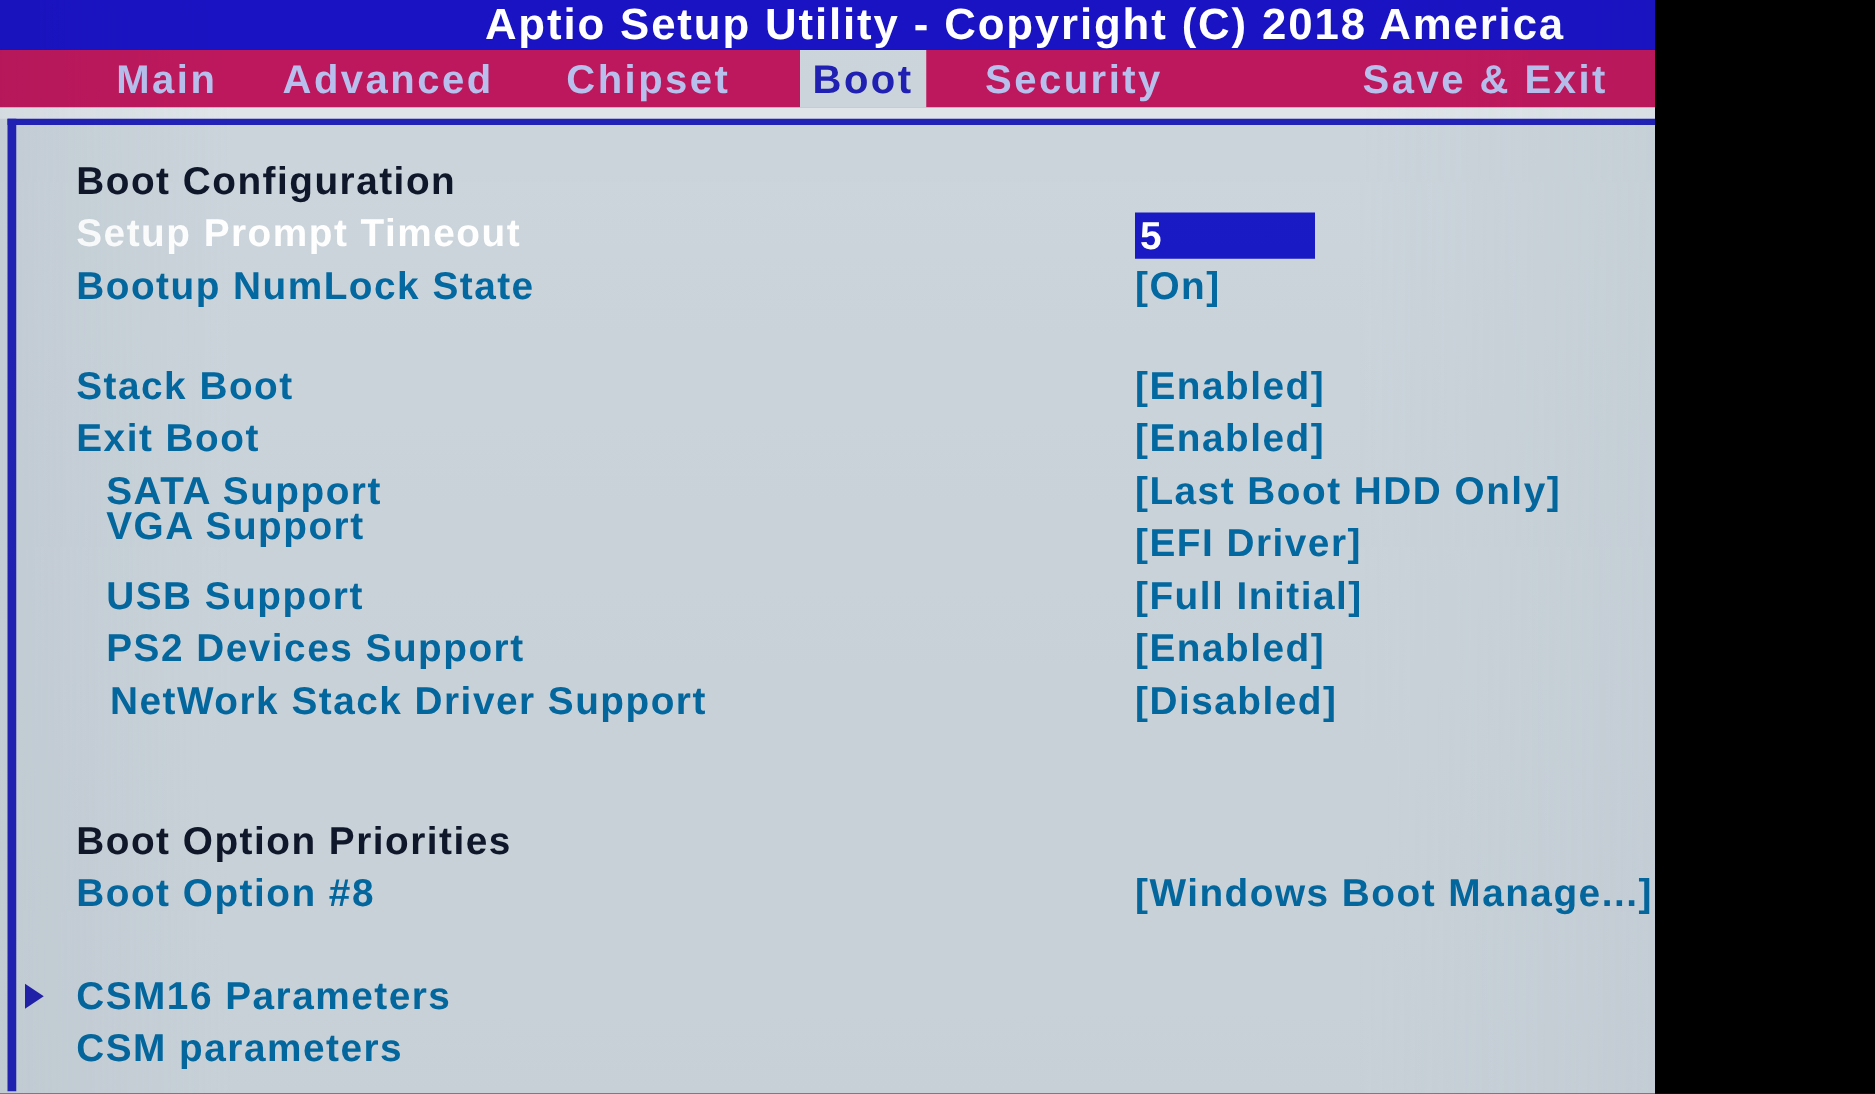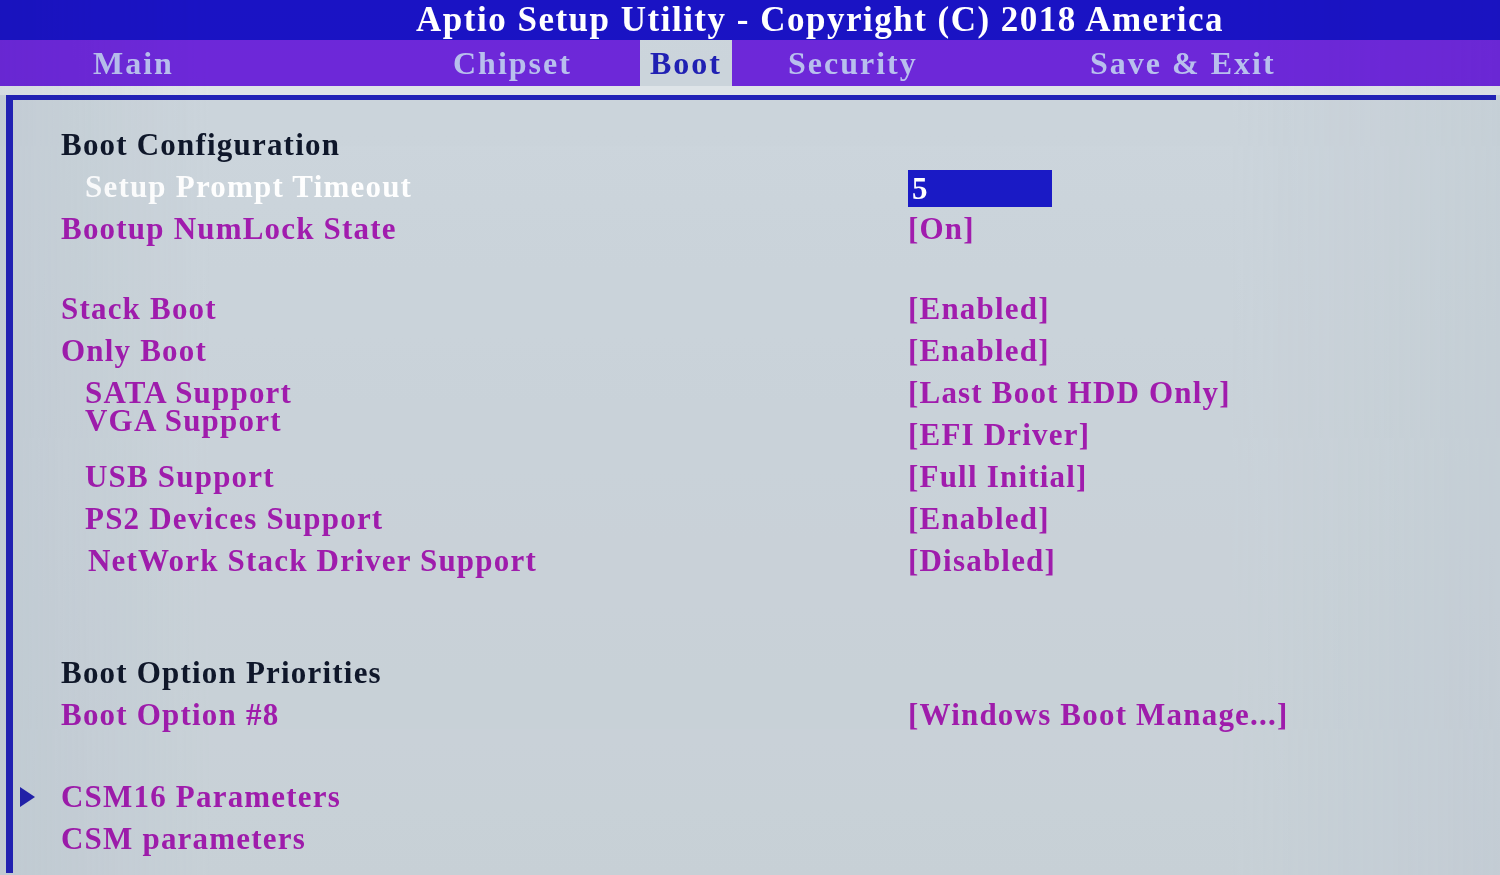--- a/index.html
+++ b/index.html
@@ -3,25 +3,25 @@
 <meta charset="utf-8">
 <title>Aptio Setup Utility - Boot</title>
 <style>
   html, body {
     margin: 0;
     padding: 0;
     background: #000;
   }
   #screen {
     position: relative;
-    width: 1500px;
+    width: 1324px;
     height: 875px;
     background: #ccd5dc;
     overflow: hidden;
-    font-family: Liberation Serif, serif;
+    font-family: Liberation Sans, sans-serif;
     -webkit-font-smoothing: none;
   }
 
   
   #screen::after {
     content: "";
     position: absolute;
     inset: 0;
     pointer-events: none;
     background:
@@ -50,21 +50,21 @@
   .titlebar .ttl {
     display: inline-block;
     transform: translateX(70px);
   }
 
   
   .menubar {
     position: absolute;
     left: 0; top: 40px;
     width: 1500px; height: 46px;
-    background: #6d28d9;
+    background: #be185d;
     white-space: nowrap;
     font-size: 32px;
     line-height: 46px;
   }
   .menu-item {
     position: absolute;
     top: 0;
     height: 46px;
     color: #b9c0ee;
     padding: 0 10px;
@@ -101,21 +101,21 @@
     font-size: 31px;
     line-height: 34px;
     letter-spacing: 1.2px;
     font-weight: 700;
   }
   .lbl  { left: 61px; }
   .lbl.ind1 { left: 85px; }
   .lbl.ind2 { left: 88px; }
   .val  { left: 908px; }
 
-  .c-blue  { color: #a21caf; }
+  .c-blue  { color: #0369a1; }
   .c-black { color: #0f172a; }
   .c-white { color: #ffffff; }
 
   
   .selfield {
     position: absolute;
     left: 908px;
     width: 144px;
     height: 37px;
     background: #1a1ac6;
@@ -142,39 +142,40 @@
 <body>
 
 <div id="screen">
 
   <div class="titlebar">
     <span class="ttl">Aptio Setup Utility - Copyright (C) 2018 America</span>
   </div>
 
   <div class="menubar" id="menubar">
       <div class="menu-item" style="left: 83px;"><span>Main</span></div>
+      <div class="menu-item" style="left: 216px;"><span>Advanced</span></div>
       <div class="menu-item" style="left: 443px;"><span>Chipset</span></div>
       <div class="menu-item active" style="left: 640px;"><span>Boot</span></div>
       <div class="menu-item" style="left: 778px;"><span>Security</span></div>
       <div class="menu-item" style="left: 1080px;"><span>Save &amp; Exit</span></div>
     </div>
 
   <div class="subbar"></div>
 
   <div class="frame"></div>
 
   <div id="content">
       <div class="row lbl c-black" style="top: 128px;">Boot Configuration</div>
-      <div class="row lbl c-white" style="top: 170px; margin-left: 24px;">Setup Prompt Timeout</div>
+      <div class="row lbl c-white" style="top: 170px;">Setup Prompt Timeout</div>
       <div class="selfield" style="top: 170px;">5</div>
       <div class="row lbl c-blue" style="top: 212px;">Bootup NumLock State</div>
       <div class="row val c-blue" style="top: 212px;">[On]</div>
       <div class="row lbl c-blue" style="top: 292px;">Stack Boot</div>
       <div class="row val c-blue" style="top: 292px;">[Enabled]</div>
-      <div class="row lbl c-blue" style="top: 334px;">Only Boot</div>
+      <div class="row lbl c-blue" style="top: 334px;">Exit Boot</div>
       <div class="row val c-blue" style="top: 334px;">[Enabled]</div>
       <div class="row lbl ind1 c-blue" style="top: 376px;">SATA Support</div>
       <div class="row val c-blue" style="top: 376px;">[Last Boot HDD Only]</div>
       <div class="row lbl ind1 c-blue" style="top: 404px;">VGA Support</div>
       <div class="row val c-blue" style="top: 418px;">[EFI Driver]</div>
       <div class="row lbl ind1 c-blue" style="top: 460px;">USB Support</div>
       <div class="row val c-blue" style="top: 460px;">[Full Initial]</div>
       <div class="row lbl ind1 c-blue" style="top: 502px;">PS2 Devices Support</div>
       <div class="row val c-blue" style="top: 502px;">[Enabled]</div>
       <div class="row lbl ind2 c-blue" style="top: 544px;">NetWork Stack Driver Support</div>

